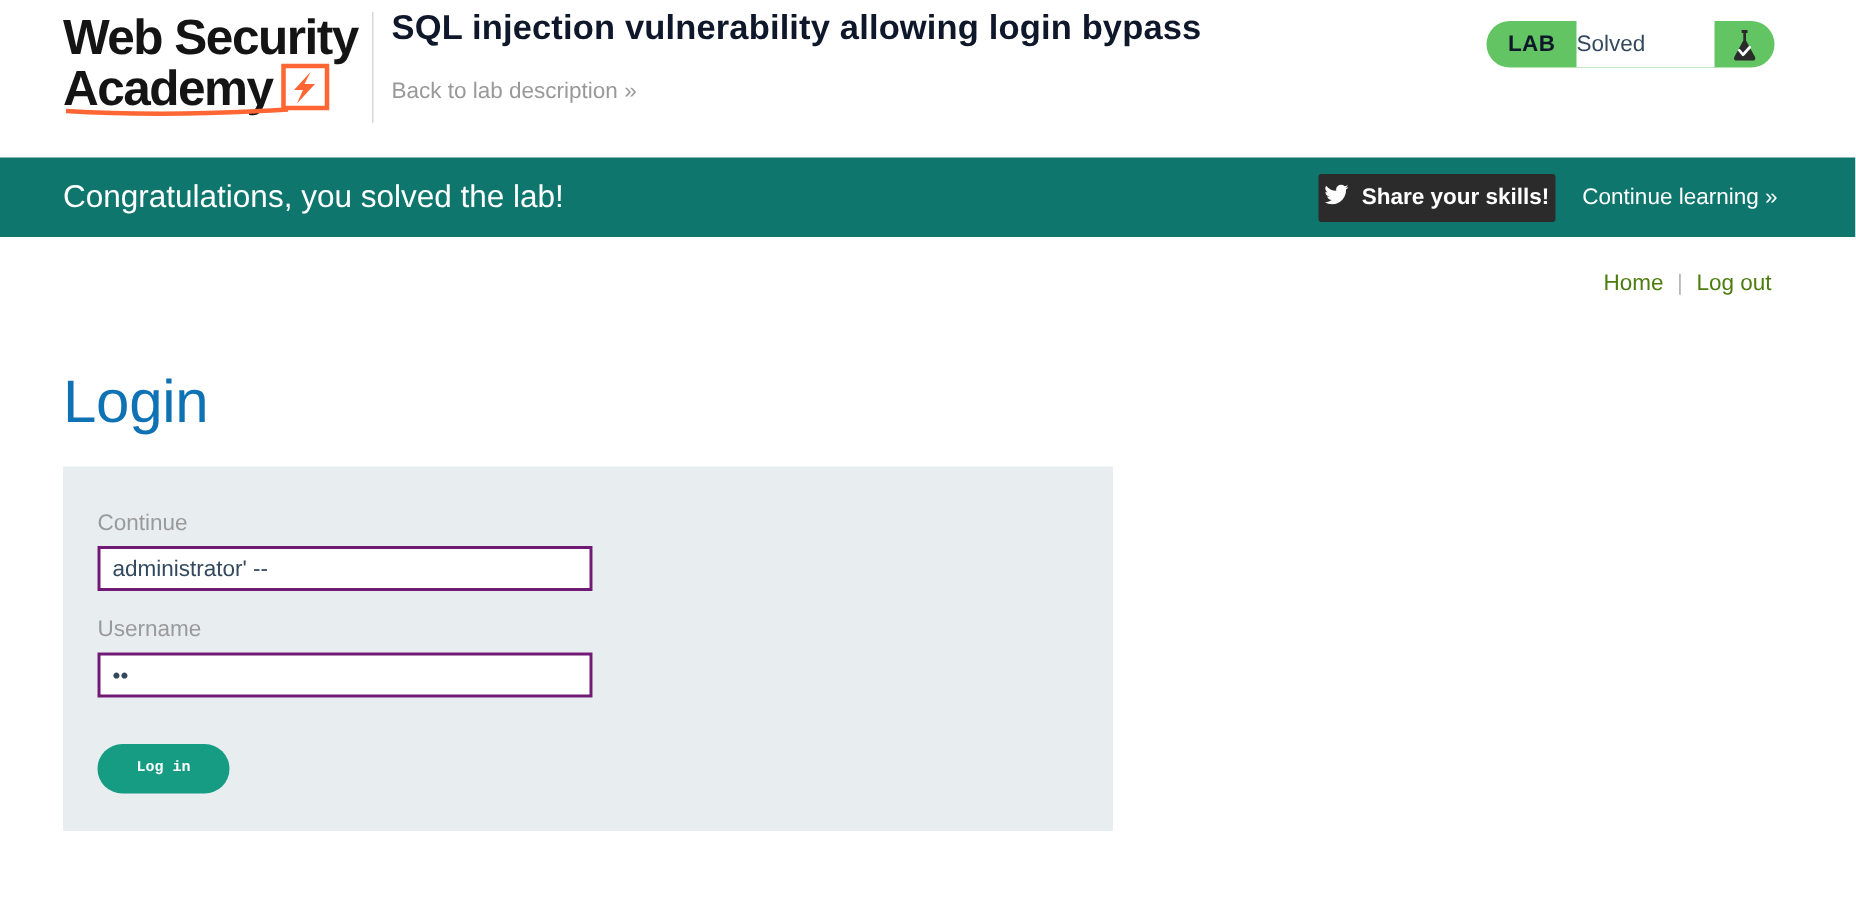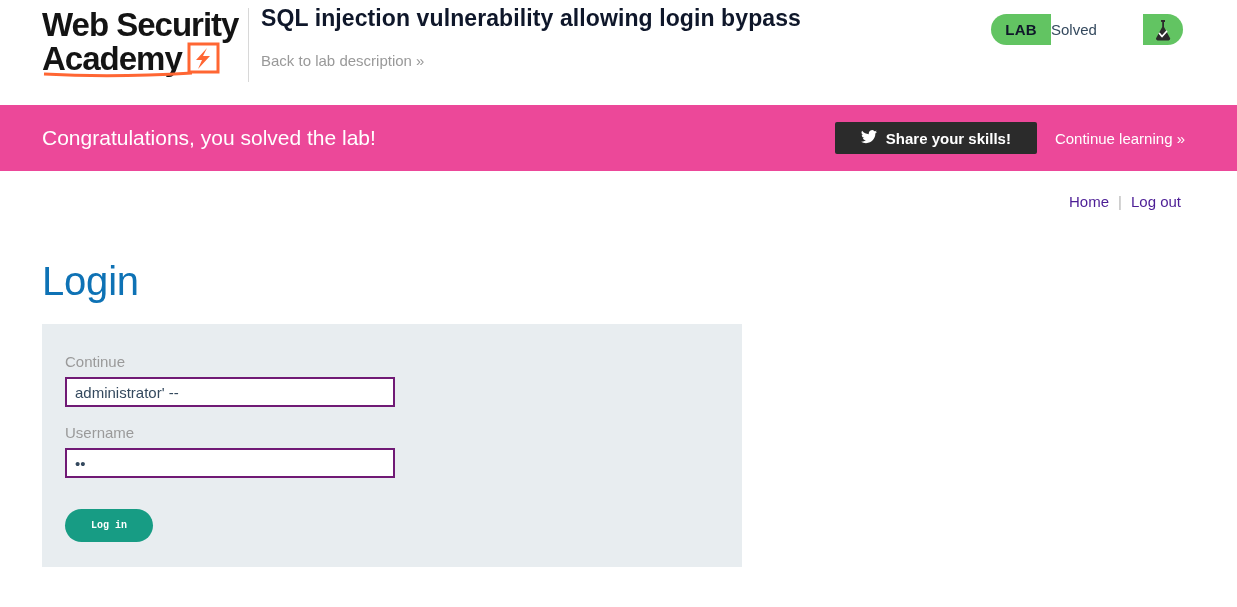--- a/index.html
+++ b/index.html
@@ -79,22 +79,22 @@
     color: #34495e;
     min-width: 92px;
   }
   .lab-flask {
     width: 40px;
     display: flex; align-items: center; justify-content: center;
   }
 
   
   .banner {
-    height: 66px;
-    background: #ec4899;
+    height: 53px;
+    background: #0f766e;
     display: flex;
     align-items: center;
     position: relative;
   }
   .banner-text {
     position: absolute;
     left: 42px;
     font-size: 21px;
     color: #ffffff;
     font-weight: 400;
@@ -105,21 +105,21 @@
     display: flex;
     align-items: center;
     gap: 18px;
   }
   .share-btn {
     background: #2b2b2b;
     color: #ffffff;
     border: none;
     border-radius: 2px;
     height: 32px;
-    padding: 0 26px;
+    padding: 0 4px;
     display: flex; align-items: center; gap: 9px;
     font-size: 15px; font-weight: bold;
     font-family: "Liberation Sans", sans-serif;
     cursor: pointer;
   }
   .continue-link {
     color: #ffffff;
     font-size: 15px;
     text-decoration: none;
     cursor: pointer;
@@ -128,21 +128,21 @@
 
   
   .page-body { position: relative; background: #ffffff; height: 439px; }
   .top-links {
     position: absolute;
     right: 56px; top: 22px;
     font-size: 15px;
     color: #5badde;
     display: flex; align-items: center; gap: 9px;
   }
-  .top-links a { color: #4c1d95; text-decoration: none; cursor: pointer; }
+  .top-links a { color: #4d7c0f; text-decoration: none; cursor: pointer; }
   .sep { color: #b8b8b8; }
 
   .login-heading {
     position: absolute;
     left: 42px; top: 88px;
     margin: 0;
     font-size: 40px;
     font-weight: 400;
     color: #0e72b5;
     letter-spacing: -.2px;

